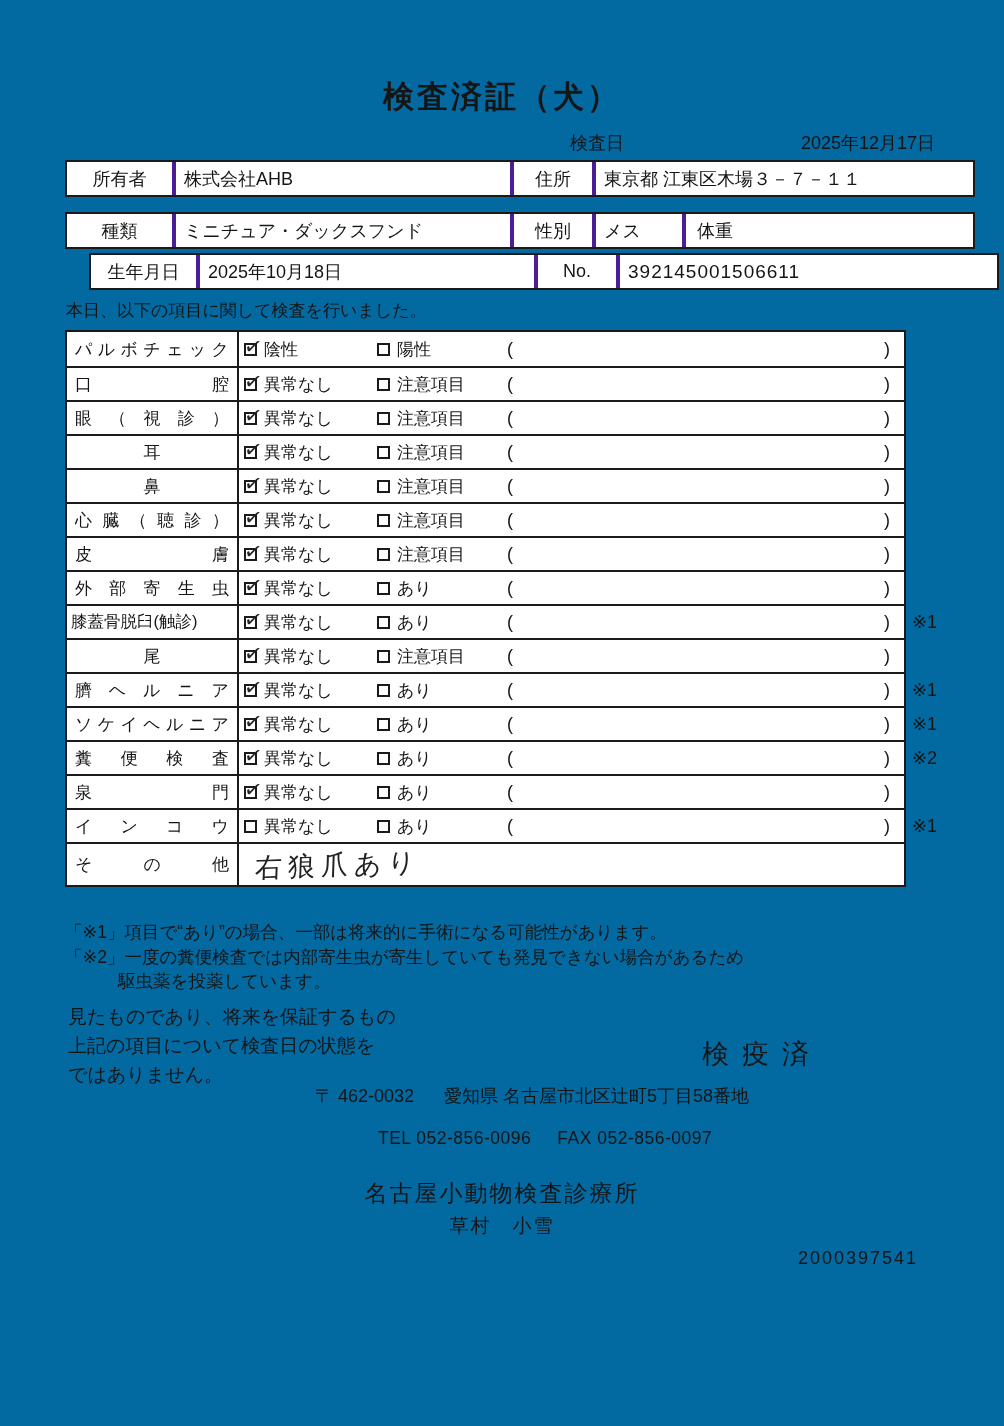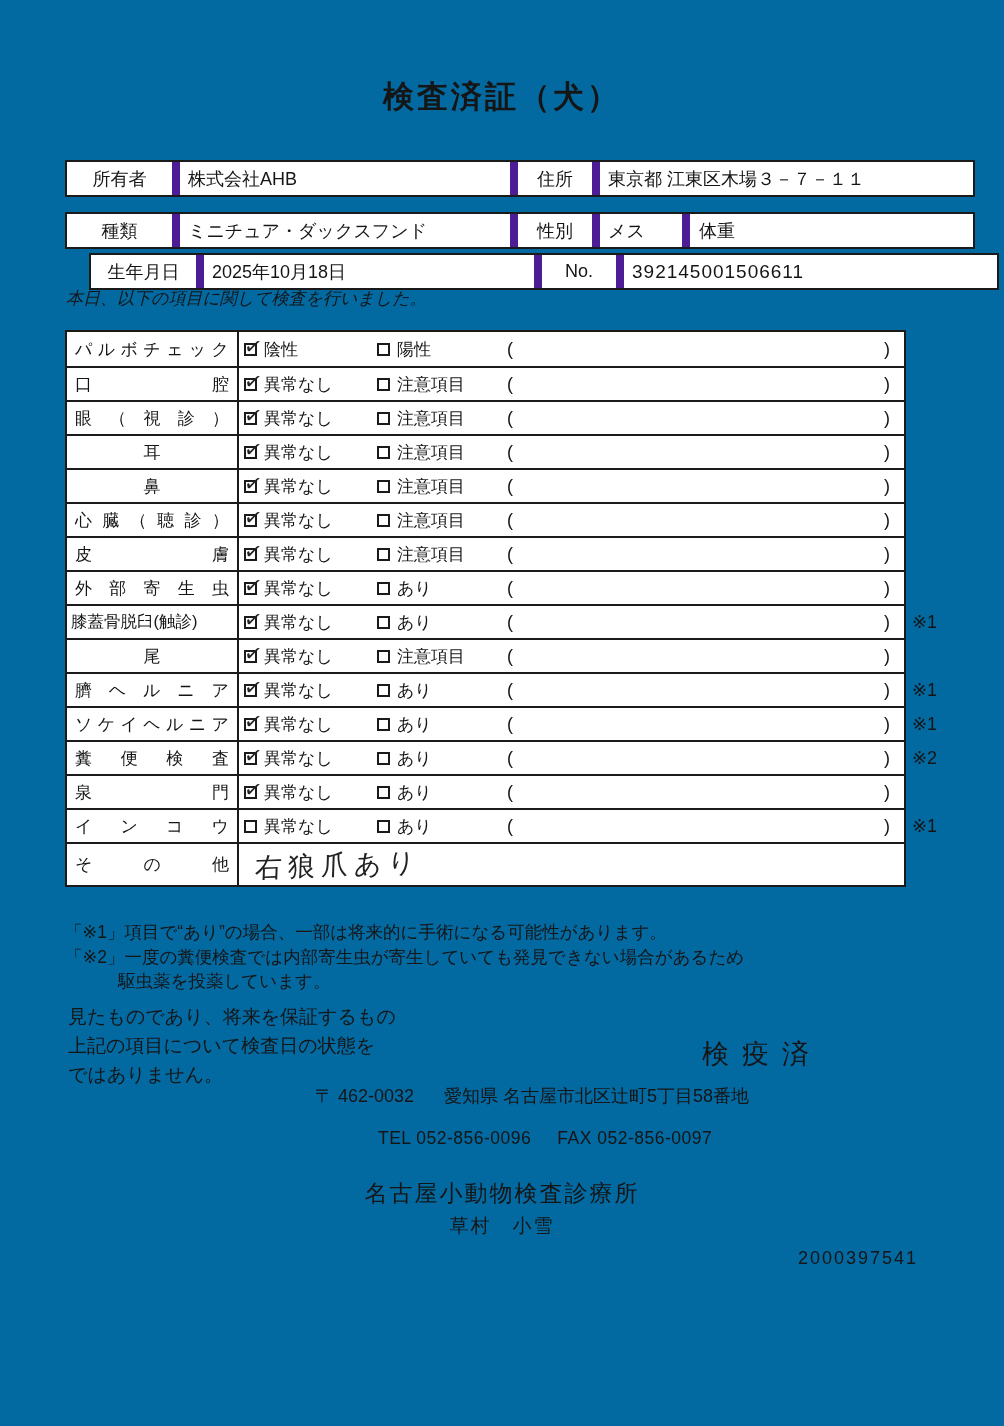--- a/index.html
+++ b/index.html
@@ -34,25 +34,25 @@
     border:2px solid #1a1a1a;
     display:grid;
     font-size:18px;
     background:#fff;
   }
   .owner-box { top:160px; grid-template-columns:105px 338px 82px 1fr; }
   .info-box-1 { top:212px; grid-template-columns:105px 338px 82px 90px 62px 1fr; }
   .info-box-2 { top:253px; grid-template-columns:105px 338px 82px 1fr;margin-left:24px; }
   .ot-cell { display:flex; align-items:center; padding:0 8px; overflow:hidden; white-space:nowrap; }
   .ot-label { justify-content:center; padding:0 2px; }
-  .bl { border-left:8px solid #4c1d95; }
+  .bl { border-left:4px solid #4c1d95; }
   .weight-cell { justify-content:flex-end; gap:16px; padding-right:20px; }
   .no-value { letter-spacing:1px; font-size:19px; }
 
-  .intro-text { top:287px; left:66px; font-size:17px;font-style:italic; }
+  .intro-text { top:299px; left:66px; font-size:17px; }
 
   
   .insp-table {
     top:330px; left:65px; width:841px;
     border:2px solid #1a1a1a;
     background:#fff;
   }
   .insp-row {
     position:relative;
     display:grid;
@@ -125,20 +125,24 @@
 
   .serial { top:1248px; left:798px; font-size:18px; letter-spacing:2px; }
 </style>
 </head>
 <body>
 
 <div class="page">
 
   <div class="abs doc-title">検査済証（犬）</div>
 
+  <div class="abs date-row">
+    <span>検査日</span>
+    <span>2025年12月17日</span>
+  </div>
 
   <div class="abs box owner-box">
     <div class="ot-cell ot-label">
         <span>所有者</span>
       </div>
     <div class="ot-cell bl">
         <span>株式会社AHB</span>
       </div>
     <div class="ot-cell ot-label bl">
         <span>住所</span>

